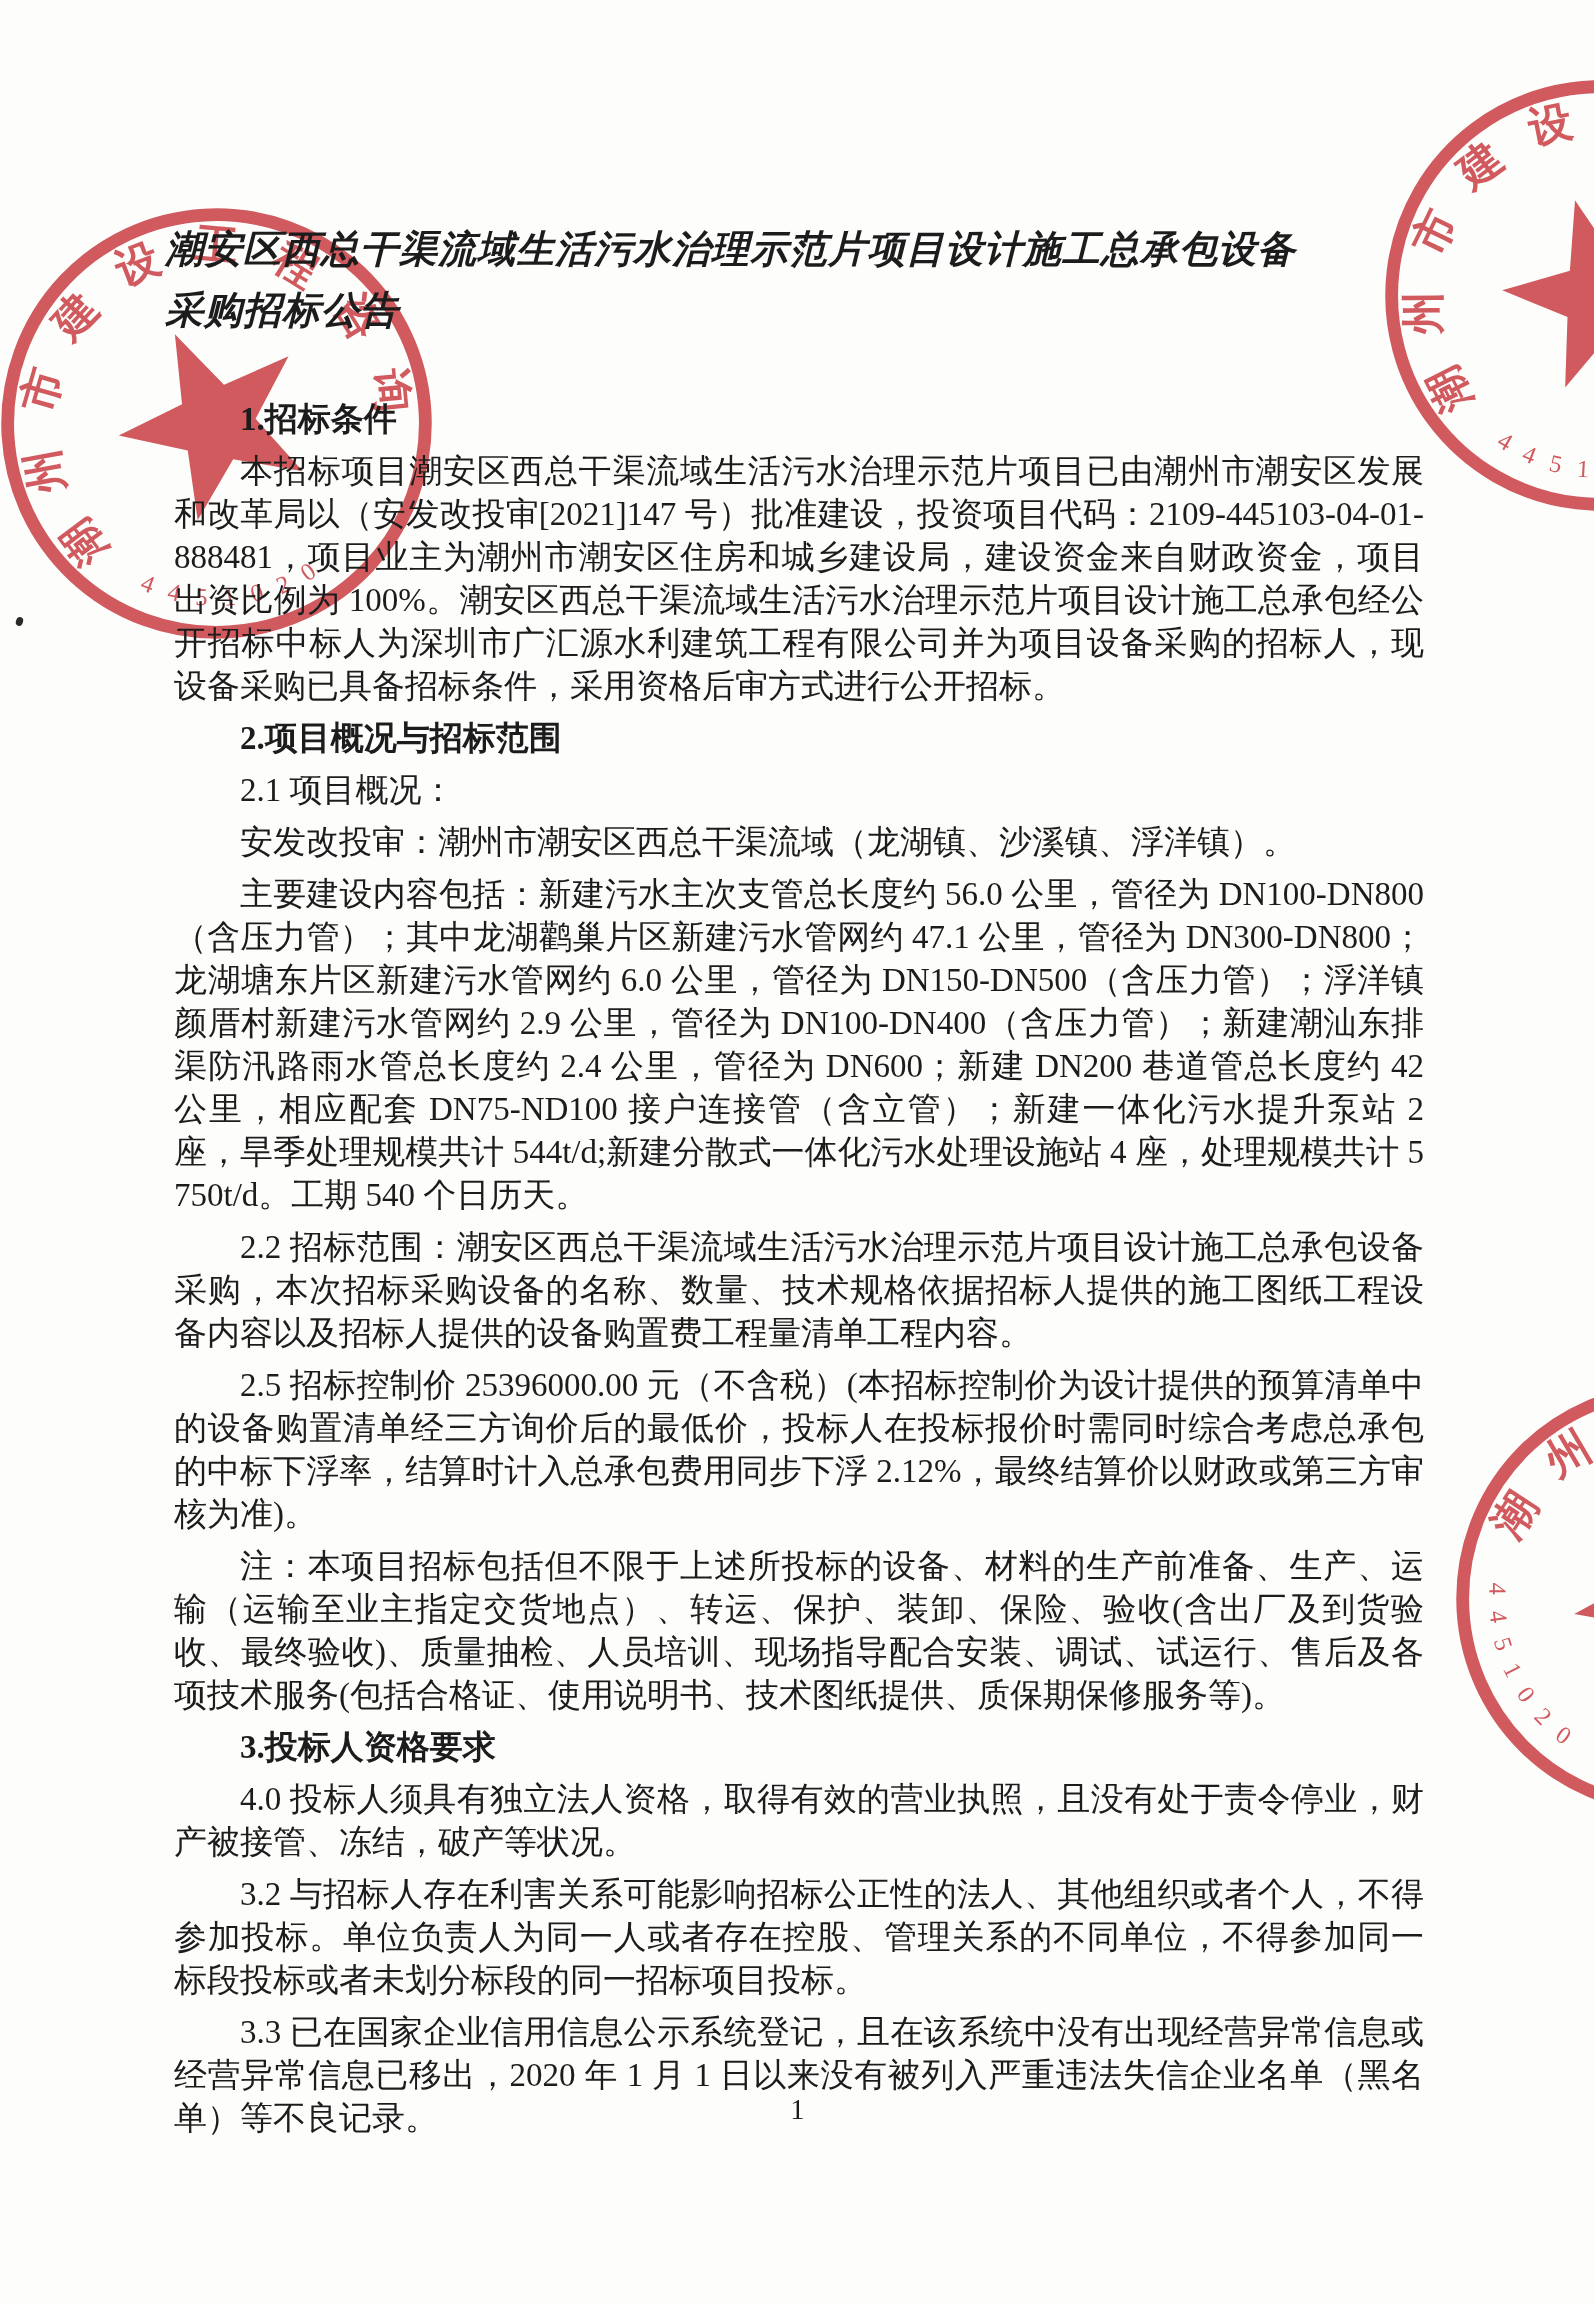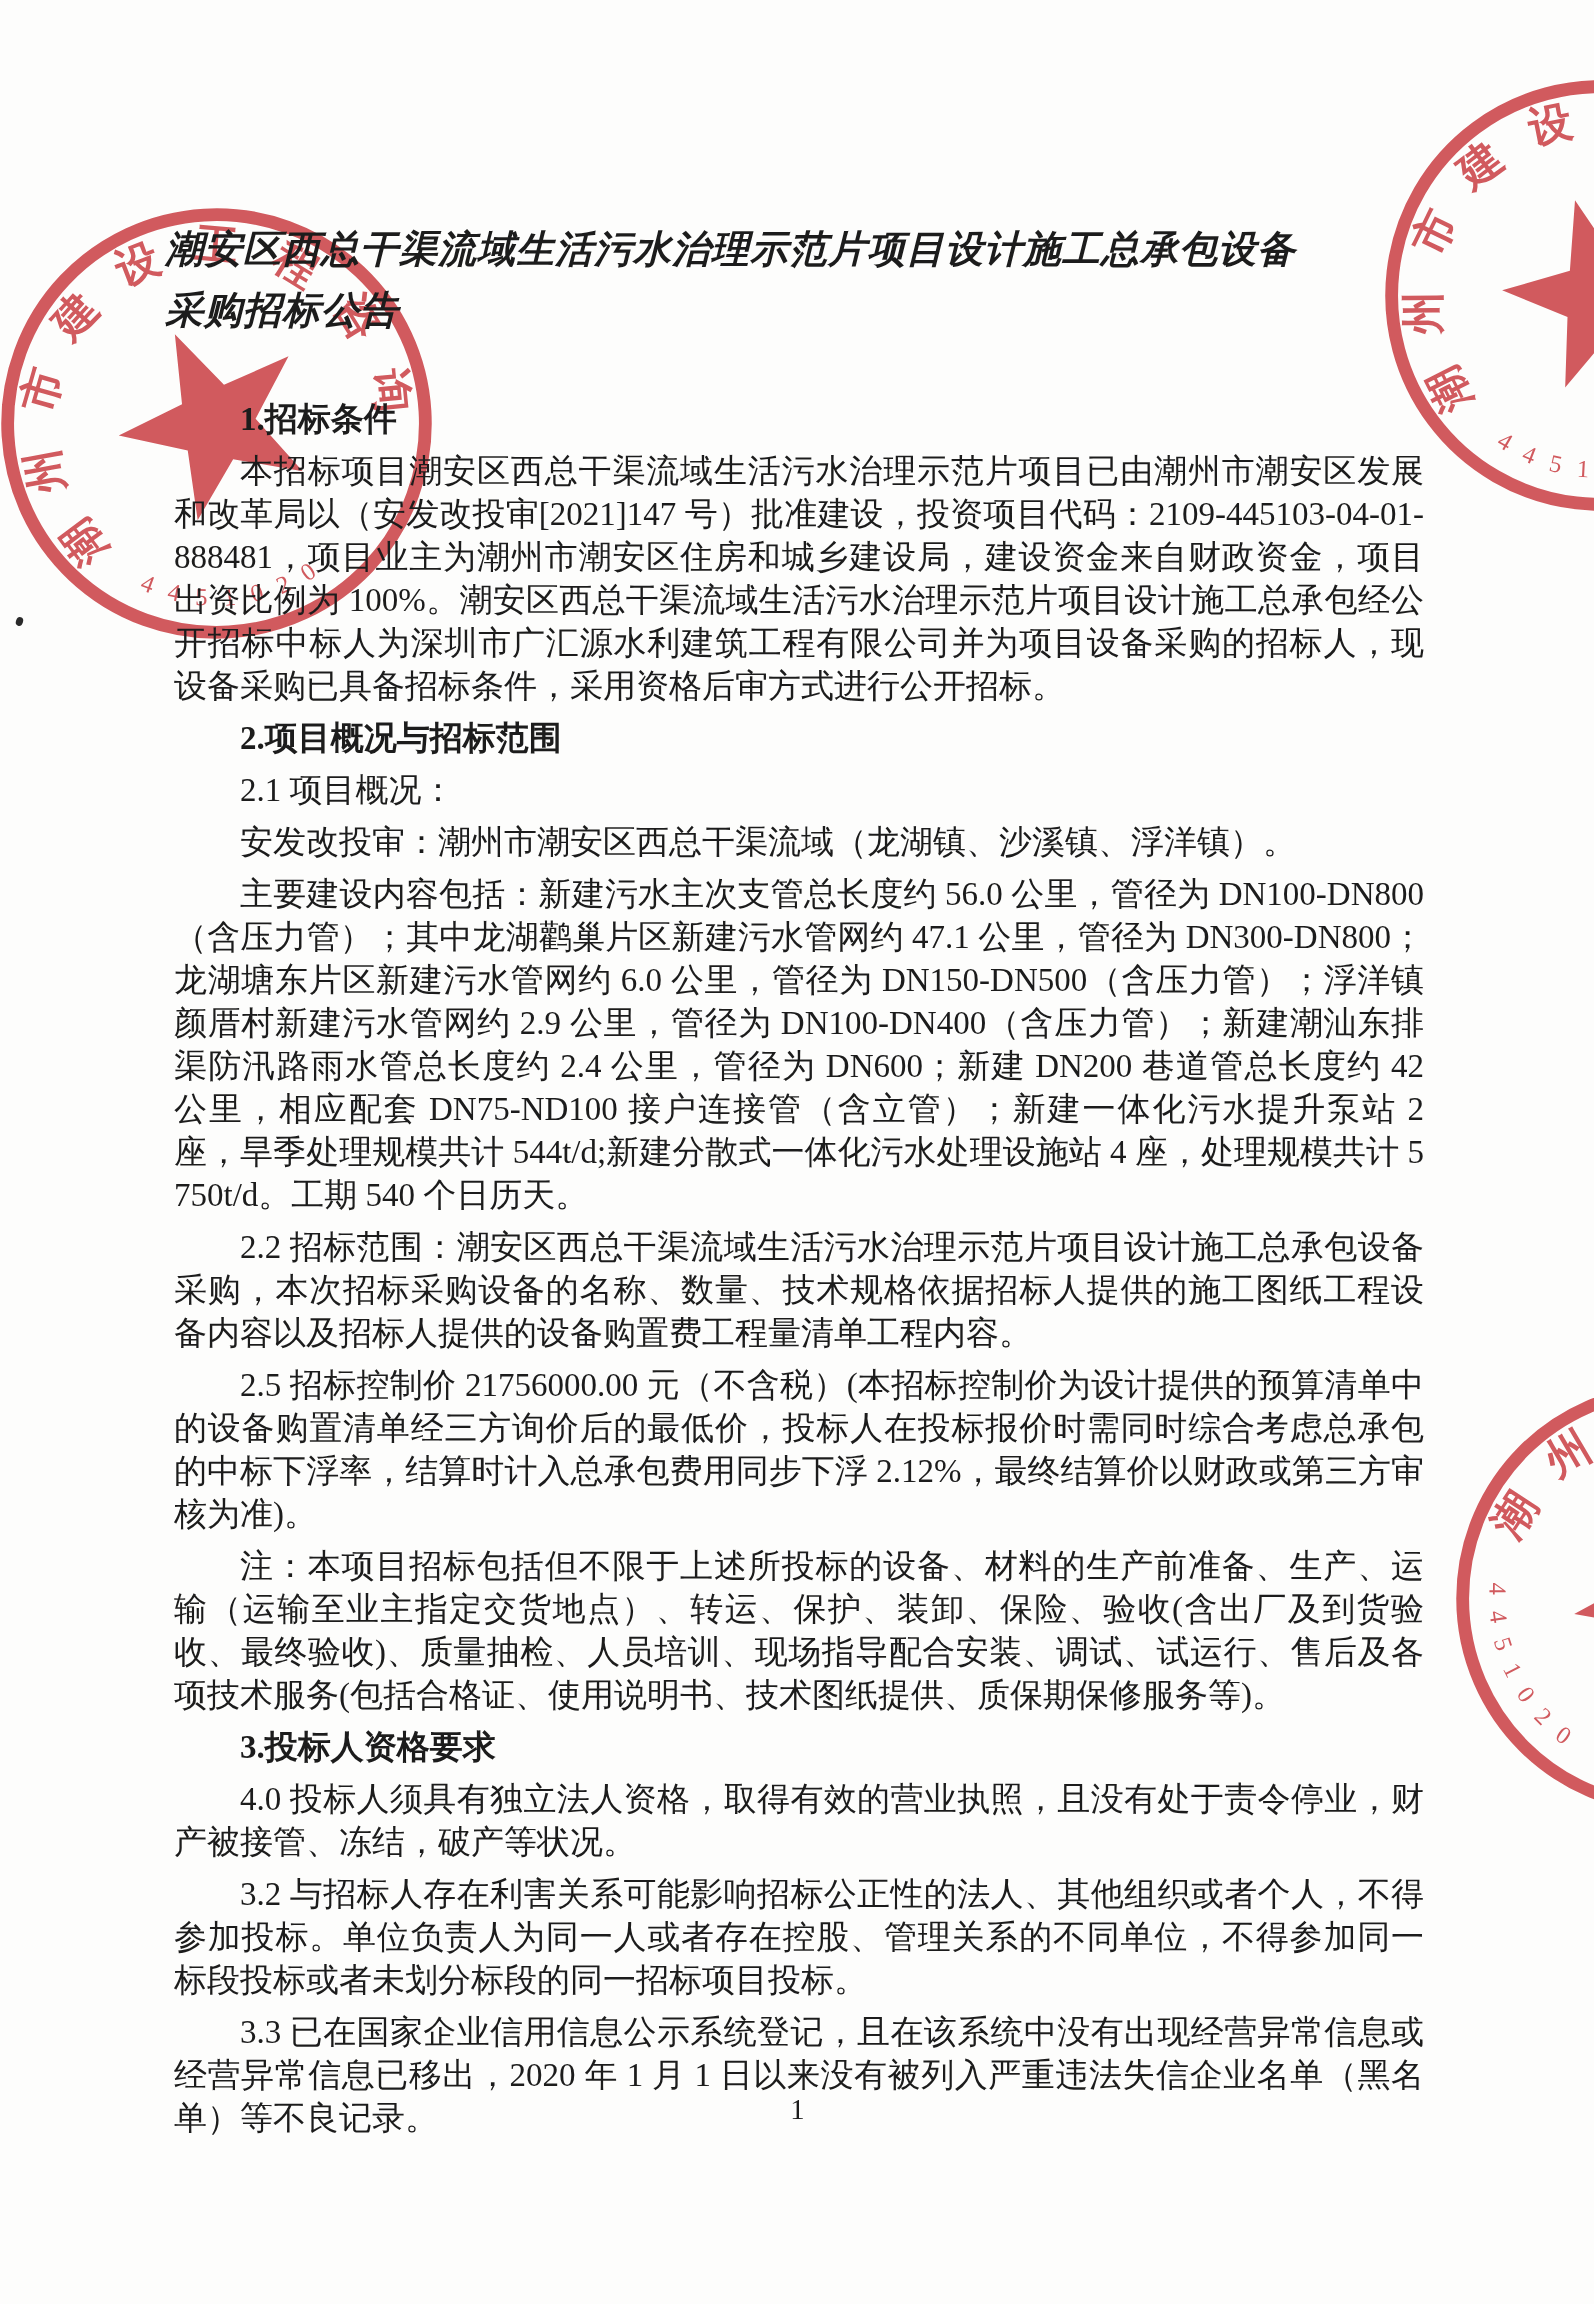--- a/index.html
+++ b/index.html
@@ -111,21 +111,21 @@
     </div>
 
     <div class="body">
       <p class="h">1.招标条件</p>
       <p>本招标项目潮安区西总干渠流域生活污水治理示范片项目已由潮州市潮安区发展和改革局以（安发改投审[2021]147 号）批准建设，投资项目代码：2109-445103-04-01-888481，项目业主为潮州市潮安区住房和城乡建设局，建设资金来自财政资金，项目出资比例为 100%。潮安区西总干渠流域生活污水治理示范片项目设计施工总承包经公开招标中标人为深圳市广汇源水利建筑工程有限公司并为项目设备采购的招标人，现设备采购已具备招标条件，采用资格后审方式进行公开招标。</p>
       <p class="h">2.项目概况与招标范围</p>
       <p>2.1 项目概况：</p>
       <p>安发改投审：潮州市潮安区西总干渠流域（龙湖镇、沙溪镇、浮洋镇）。</p>
       <p>主要建设内容包括：新建污水主次支管总长度约 56.0 公里，管径为 DN100-DN800（含压力管）；其中龙湖鹳巢片区新建污水管网约 47.1 公里，管径为 DN300-DN800；龙湖塘东片区新建污水管网约 6.0 公里，管径为 DN150-DN500（含压力管）；浮洋镇颜厝村新建污水管网约 2.9 公里，管径为 DN100-DN400（含压力管）；新建潮汕东排渠防汛路雨水管总长度约 2.4 公里，管径为 DN600；新建 DN200 巷道管总长度约 42 公里，相应配套 DN75-ND100 接户连接管（含立管）；新建一体化污水提升泵站 2 座，旱季处理规模共计 544t/d;新建分散式一体化污水处理设施站 4 座，处理规模共计 5750t/d。工期 540 个日历天。</p>
       <p>2.2 招标范围：潮安区西总干渠流域生活污水治理示范片项目设计施工总承包设备采购，本次招标采购设备的名称、数量、技术规格依据招标人提供的施工图纸工程设备内容以及招标人提供的设备购置费工程量清单工程内容。</p>
-      <p>2.5 招标控制价 21756000.00 元（不含税）(本招标控制价为设计提供的预算清单中的设备购置清单经三方询价后的最低价，投标人在投标报价时需同时综合考虑总承包的中标下浮率，结算时计入总承包费用同步下浮 2.12%，最终结算价以财政或第三方审核为准)。</p>
+      <p>2.5 招标控制价 25396000.00 元（不含税）(本招标控制价为设计提供的预算清单中的设备购置清单经三方询价后的最低价，投标人在投标报价时需同时综合考虑总承包的中标下浮率，结算时计入总承包费用同步下浮 2.12%，最终结算价以财政或第三方审核为准)。</p>
       <p>注：本项目招标包括但不限于上述所投标的设备、材料的生产前准备、生产、运输（运输至业主指定交货地点）、转运、保护、装卸、保险、验收(含出厂及到货验收、最终验收)、质量抽检、人员培训、现场指导配合安装、调试、试运行、售后及各项技术服务(包括合格证、使用说明书、技术图纸提供、质保期保修服务等)。</p>
       <p class="h">3.投标人资格要求</p>
       <p>4.0 投标人须具有独立法人资格，取得有效的营业执照，且没有处于责令停业，财产被接管、冻结，破产等状况。</p>
       <p>3.2 与招标人存在利害关系可能影响招标公正性的法人、其他组织或者个人，不得参加投标。单位负责人为同一人或者存在控股、管理关系的不同单位，不得参加同一标段投标或者未划分标段的同一招标项目投标。</p>
       <p>3.3 已在国家企业信用信息公示系统登记，且在该系统中没有出现经营异常信息或经营异常信息已移出，2020 年 1 月 1 日以来没有被列入严重违法失信企业名单（黑名单）等不良记录。</p>
     </div>
   </div>
 
   <div class="page-number">1</div>
 

